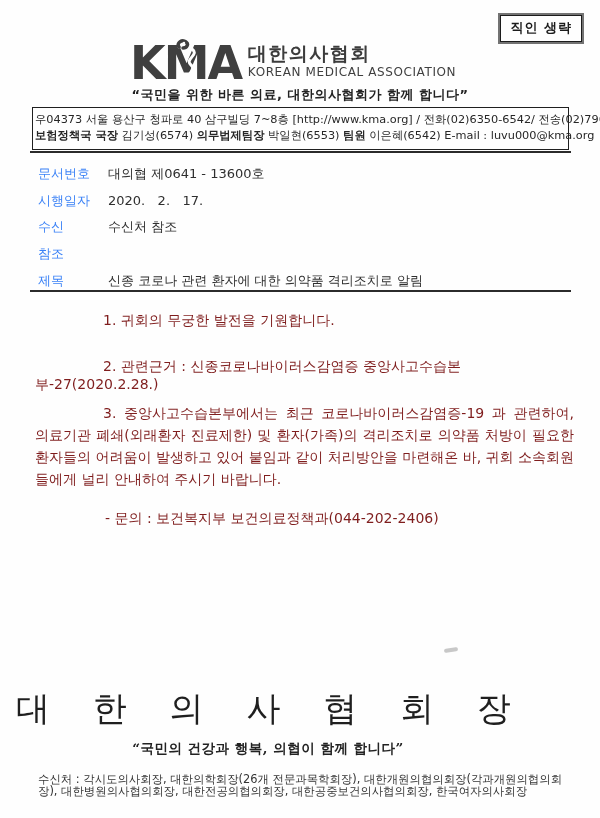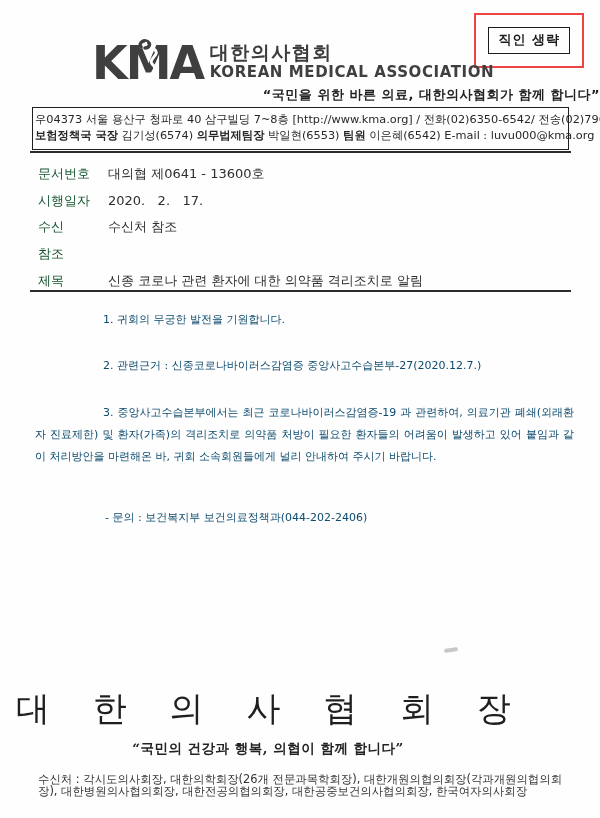--- a/index.html
+++ b/index.html
@@ -8,45 +8,45 @@
     width:600px;height:818px;
     margin:0 auto;
     background:#fefefe;
     font-family:"DejaVu Sans","Liberation Sans",sans-serif;
     color:#2f2f2f;
     overflow:hidden;
   }
   
   .stamp-outer{
     position:absolute;top:13px;right:16px;
-    border:2px solid #ef4444;padding:12px;
+    border:2px solid #737373;padding:0;
   }
   .stamp-inner{
     border:1px solid #1c1c1c;
     padding:3px 9px 4px 9px;
     font-size:13px;font-weight:bold;letter-spacing:1px;
     color:#1c1c1c;white-space:nowrap;
   }
   
   .brand{
     position:absolute;top:38px;left:0;width:564px;
     display:flex;justify-content:center;align-items:center;gap:4px;margin-left:12px;
   }
   .brand-logo{display:block;}
   .brand-names{display:flex;flex-direction:column;line-height:1;}
   .org-ko{
     font-size:19px;font-weight:bold;color:#3c3c3c;letter-spacing:1.5px;
   }
   .org-en{
-    font-size:15px;font-weight:bold;color:#3f3f3f;letter-spacing:0.6px;
+    font-size:12px;font-weight:normal;color:#3f3f3f;letter-spacing:0.6px;
     margin-top:3px;white-space:nowrap;
   }
   .brand-slogan{
     position:absolute;top:86px;left:0;width:600px;
-    text-align:right;font-size:13px;font-weight:bold;color:#222;
+    text-align:center;font-size:13px;font-weight:bold;color:#222;
     letter-spacing:0.5px;
   }
   
   .contact-box{
     position:absolute;top:107px;left:32px;right:31px;
     border:1.5px solid #1f1f1f;
     padding:4px 2px 5px 2px;
     text-align:center;
   }
   .contact-line{font-size:11.3px;line-height:16px;white-space:nowrap;color:#262626;}
@@ -54,25 +54,25 @@
   
   .rule{position:absolute;left:30px;right:29px;height:2px;background:#2b2b2b;}
   .rule1{top:151px;}
   .rule2{top:290px;}
   
   .doc-info{position:absolute;top:161px;left:38px;right:30px;}
   .info-row{display:flex;height:26.6px;align-items:center;font-size:13px;}
   .info-label{
     display:inline-block;width:60px;
     text-align:justify;text-align-last:justify;
-    color:#14532d;flex:0 0 auto;
+    color:#3b82f6;flex:0 0 auto;
   }
   .info-value{margin-left:10px;white-space:pre-wrap;color:#2f2f2f;}
   
-  .bodytext{font-size:11px;color:#0c4a6e;}
+  .bodytext{font-size:14px;color:#7f1d1d;}
   .p1{position:absolute;top:312px;left:35px;right:28px;text-indent:68px;}
   .p2{position:absolute;top:358px;left:35px;right:28px;text-indent:68px;}
   .p3{
     position:absolute;top:402px;left:35px;right:26px;
     text-indent:68px;text-align:justify;line-height:22px;
   }
   .inquiry{position:absolute;top:510px;left:105px;right:28px;}
   .attachment{position:absolute;top:613px;left:38px;right:28px;}
   
   .sig-title{
@@ -160,21 +160,21 @@
     </div>
     <div class="info-row">
       <span class="info-label">제목</span>
       <span class="info-value">신종 코로나 관련 환자에 대한 의약품 격리조치로 알림</span>
     </div>
   </div>
 
   <div class="rule rule2"></div>
 
   <div class="bodytext p1">1. 귀회의 무궁한 발전을 기원합니다.</div>
-  <div class="bodytext p2">2. 관련근거 : 신종코로나바이러스감염증 중앙사고수습본부-27(2020.12.7.)</div>
+  <div class="bodytext p2">2. 관련근거 : 신종코로나바이러스감염증 중앙사고수습본부-27(2020.2.28.)</div>
   <div class="bodytext p3">3. 중앙사고수습본부에서는 최근 코로나바이러스감염증-19 과 관련하여, 의료기관 폐쇄(외래환자 진료제한) 및 환자(가족)의 격리조치로 의약품 처방이 필요한 환자들의 어려움이 발생하고 있어 붙임과 같이 처리방안을 마련해온 바, 귀회 소속회원들에게 널리 안내하여 주시기 바랍니다.</div>
   <div class="bodytext inquiry">- 문의 : 보건복지부 보건의료정책과(044-202-2406)</div>
 
   <div class="smudge"></div>
 
   <div class="sig-title">대 한 의 사 협 회 장</div>
   <div class="sig-slogan">“국민의 건강과 행복, 의협이 함께 합니다”</div>
 
   <div class="recipients">수신처 : 각시도의사회장, 대한의학회장(26개 전문과목학회장), 대한개원의협의회장(각과개원의협의회장), 대한병원의사협의회장, 대한전공의협의회장, 대한공중보건의사협의회장, 한국여자의사회장</div>
 

